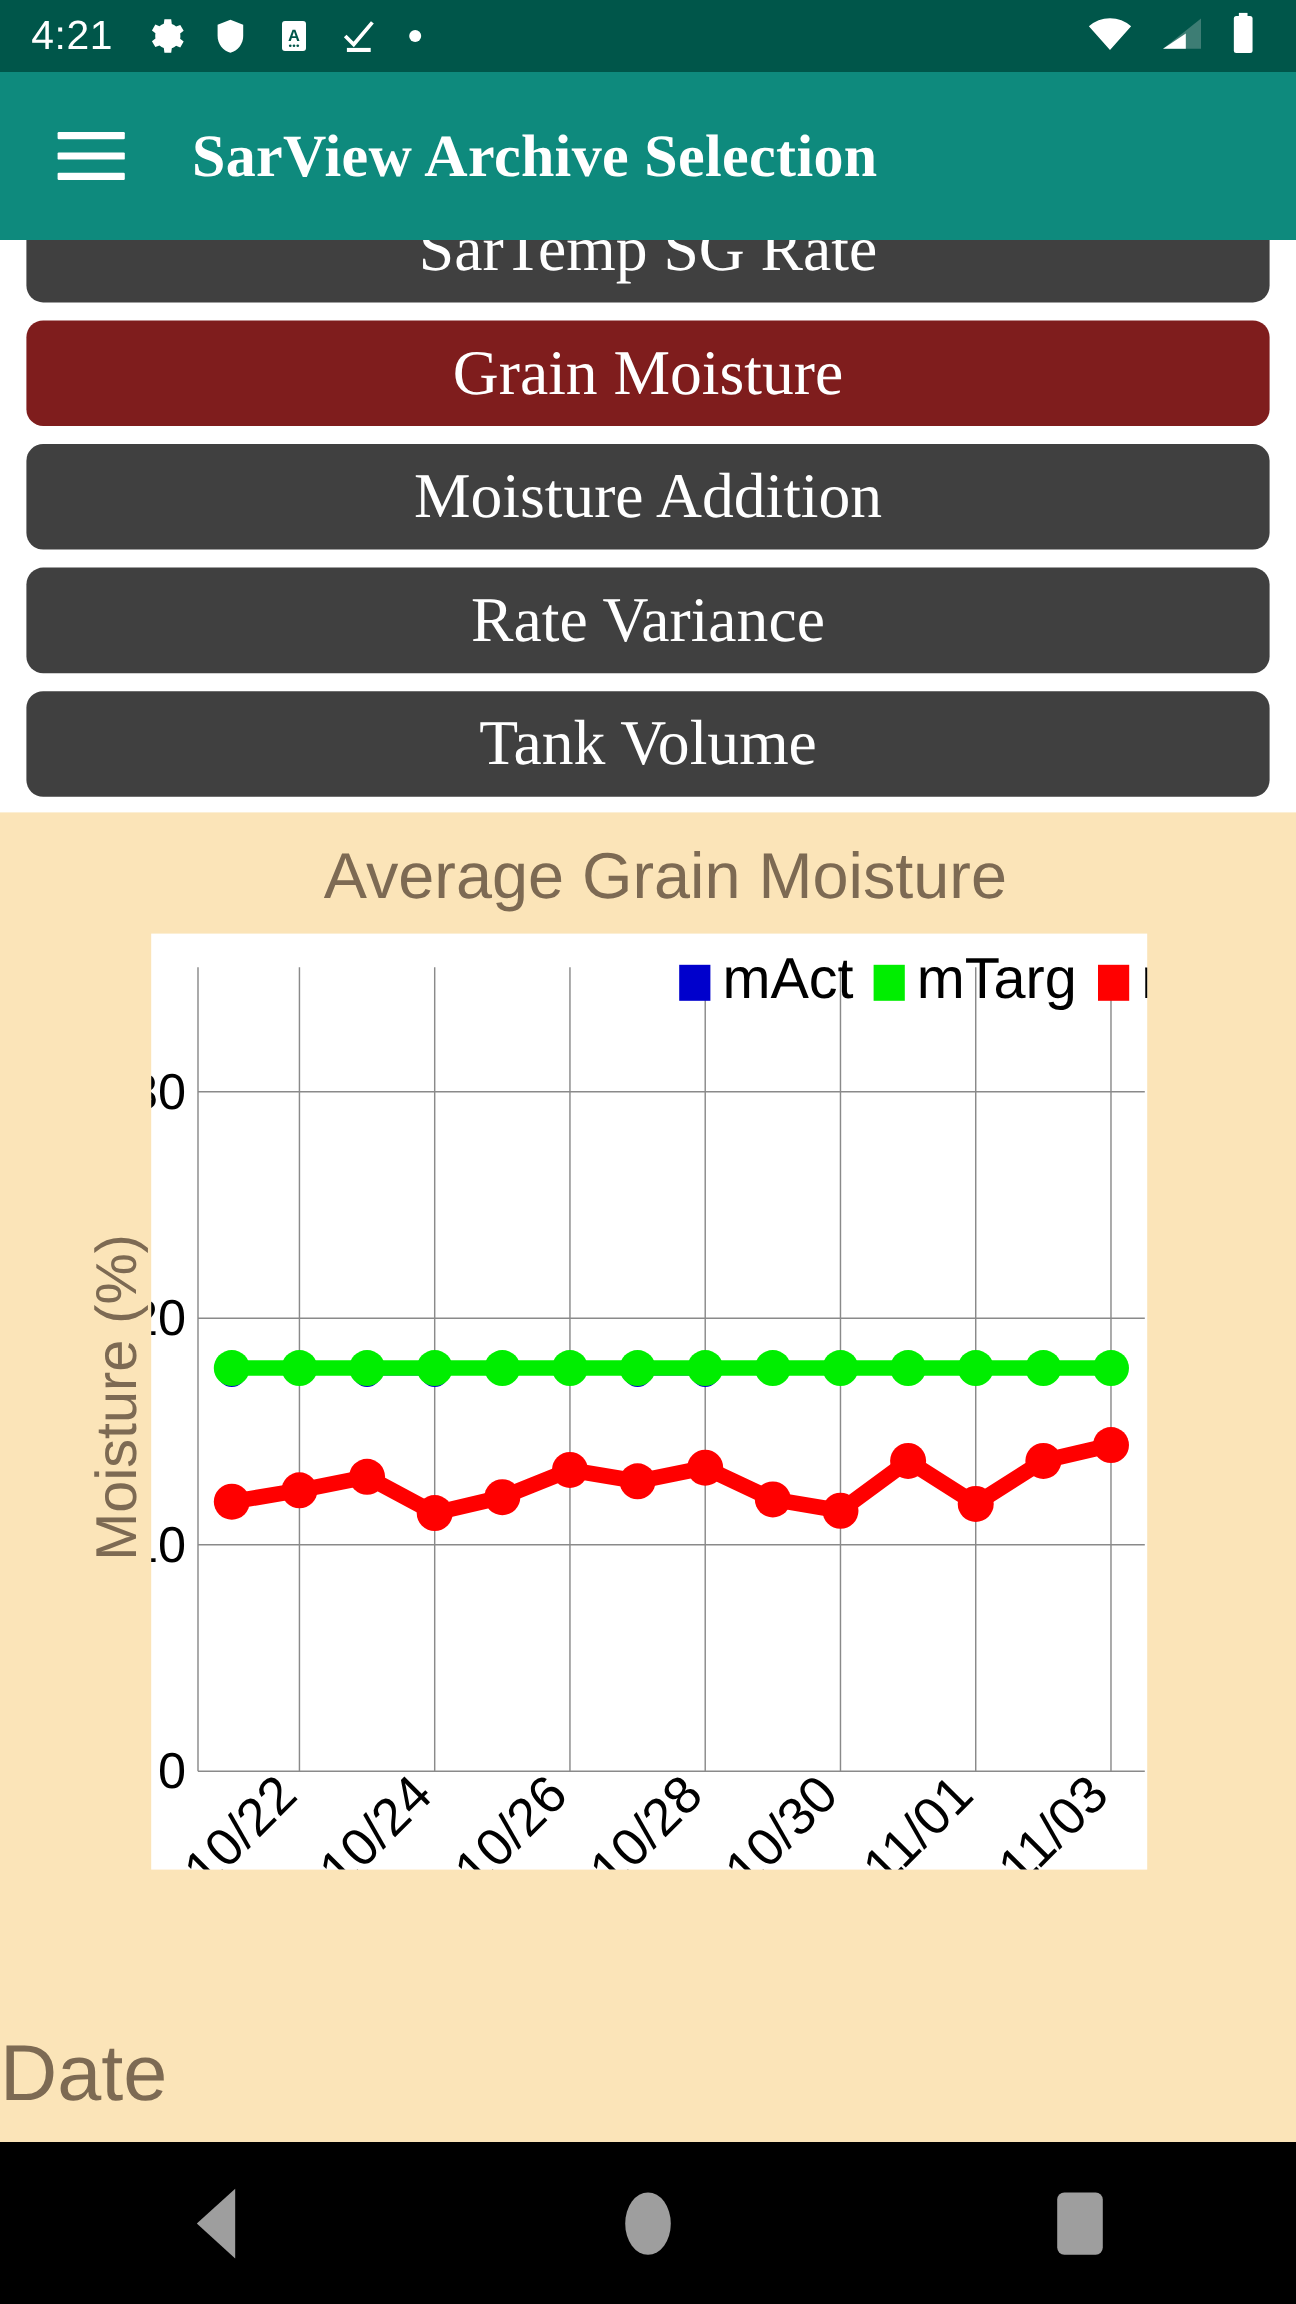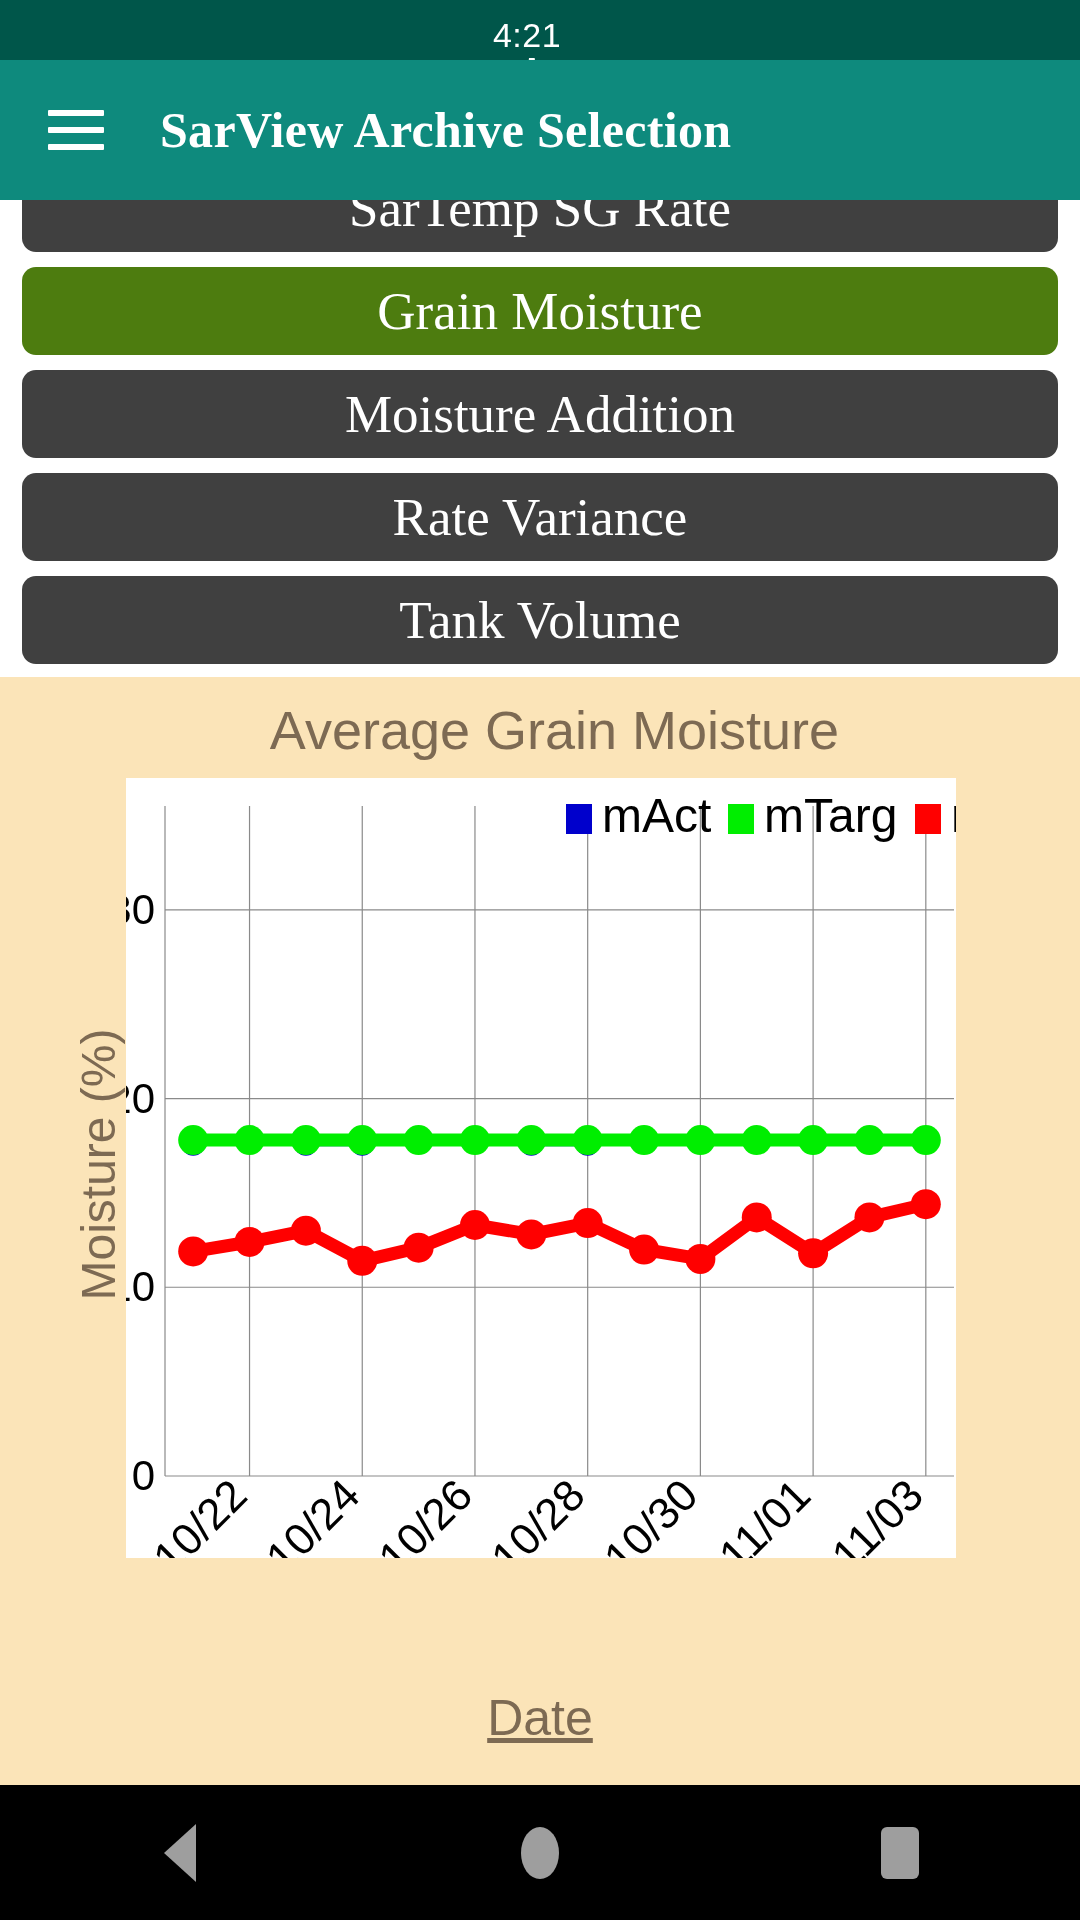--- a/index.html
+++ b/index.html
@@ -9,21 +9,21 @@
     font-family:"Liberation Sans",sans-serif;
     overflow:hidden;
     position:relative;
   }
 
   
   #status-bar{
     position:absolute;left:0;top:0;width:1080px;height:60px;
     background:#00564a;
     display:flex;align-items:center;
-    box-sizing:border-box;padding:16px 26px;flex-direction:column;
+    box-sizing:border-box;padding:5px 26px;
   }
   #status-time{
     color:#ffffff;font-size:34px;font-weight:400;
     letter-spacing:.5px;margin-right:26px;
     font-family:"Liberation Sans",sans-serif;
   }
   .sb-icon{margin-right:22px;display:flex;align-items:center;justify-content:center;}
   #status-right{margin-left:auto;display:flex;align-items:center;gap:20px;padding-right:6px;}
 
   
@@ -53,21 +53,21 @@
     position:relative;
     margin:0 22px 15px 22px;
     height:88px;
     background:#404040;
     border-radius:14px;
     display:flex;align-items:center;justify-content:center;
     cursor:pointer;
     box-sizing:border-box;
   }
   .archive-btn.first{margin-top:-36px;height:88px;}
-  .archive-btn.selected{background:#4d7c0f;}
+  .archive-btn.selected{background:#7f1d1d;}
   .archive-btn span{
     color:#ffffff;font-size:53px;font-weight:400;
     font-family:"Liberation Serif",serif;
     white-space:nowrap;line-height:1;
   }
 
   
   #chart-panel{
     position:absolute;left:0;top:677px;width:1080px;height:1108px;
     background:#FBE4B8;
@@ -81,23 +81,22 @@
   }
   #y-axis-label{
     position:absolute;left:-72px;top:460px;
     width:340px;text-align:center;
     transform:rotate(-90deg);
     color:#7d6a53;font-size:48px;
     font-family:"Liberation Sans",sans-serif;
   }
   #x-axis-label{
     position:absolute;left:0;top:1012px;width:1080px;
-    text-align:center;color:#7d6a53;font-size:50px;
-    font-family:"Liberation Sans",sans-serif;
-    text-decoration:underline;
+    text-align:left;color:#7d6a53;font-size:66px;
+    font-family:"Liberation Sans",sans-serif;
   }
   #plot-box{
     position:absolute;left:126px;top:101px;
     width:830px;height:780px;
     background:#ffffff;
   }
   #plot-svg{display:block;width:830px;height:780px;}
 
   
   #nav-bar{

